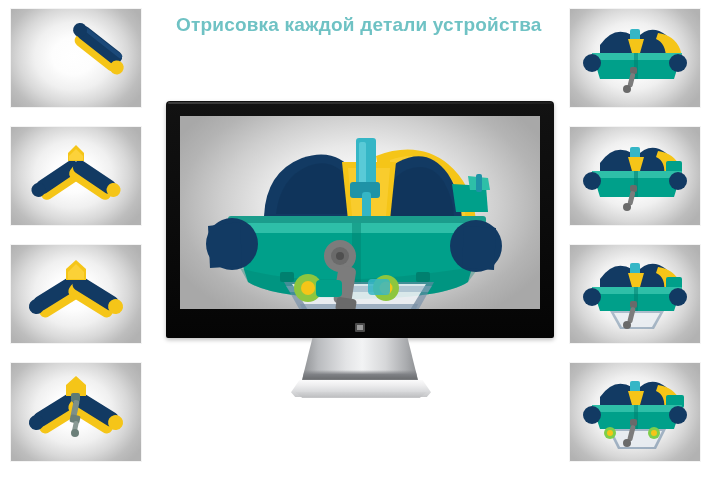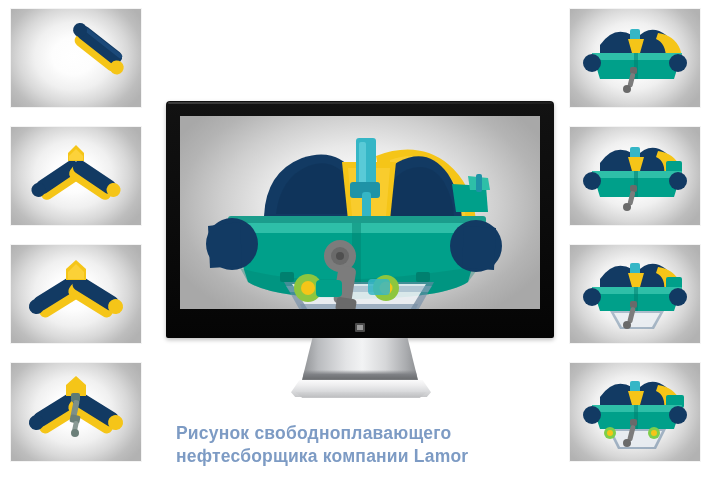--- a/index.html
+++ b/index.html
@@ -98,20 +98,21 @@
     background:linear-gradient(180deg,#d3d4d6,#b9babc);
     clip-path:polygon(3% 0%, 97% 0%, 92% 100%, 8% 100%);
     opacity:.85;
   }
 </style>
 </head>
 <body>
 
 <div class="stage">
 
+  <div class="cap cap-top">Отрисовка каждой детали устройства</div>
 
   <div class="col-l">
 
     <div class="thumb row0">
       <svg viewBox="0 0 130 98" xmlns="http://www.w3.org/2000/svg">
         <g transform="rotate(38 82 45)">
           <rect x="58" y="33" width="52" height="15" rx="6" fill="#f5c518"></rect>
           <rect x="56" y="27" width="52" height="14" rx="6" fill="#123a63"></rect>
           <rect x="57" y="28" width="50" height="4" rx="2" fill="#1d4c7c" opacity=".85"></rect>
           <circle cx="57" cy="34" r="7" fill="#123a63"></circle>
@@ -330,15 +331,14 @@
 
       <div class="logo"></div>
     </div>
   </div>
 
   <div class="stand-neck"></div>
   <div class="stand-neck-shadow"></div>
   <div class="stand-base"></div>
   <div class="stand-base-edge"></div>
 
-  <div class="cap cap-bottom">Рисунок свободноплавающего нефтесборщика компании Lamor</div>
 
 </div>
 
 </body></html>

